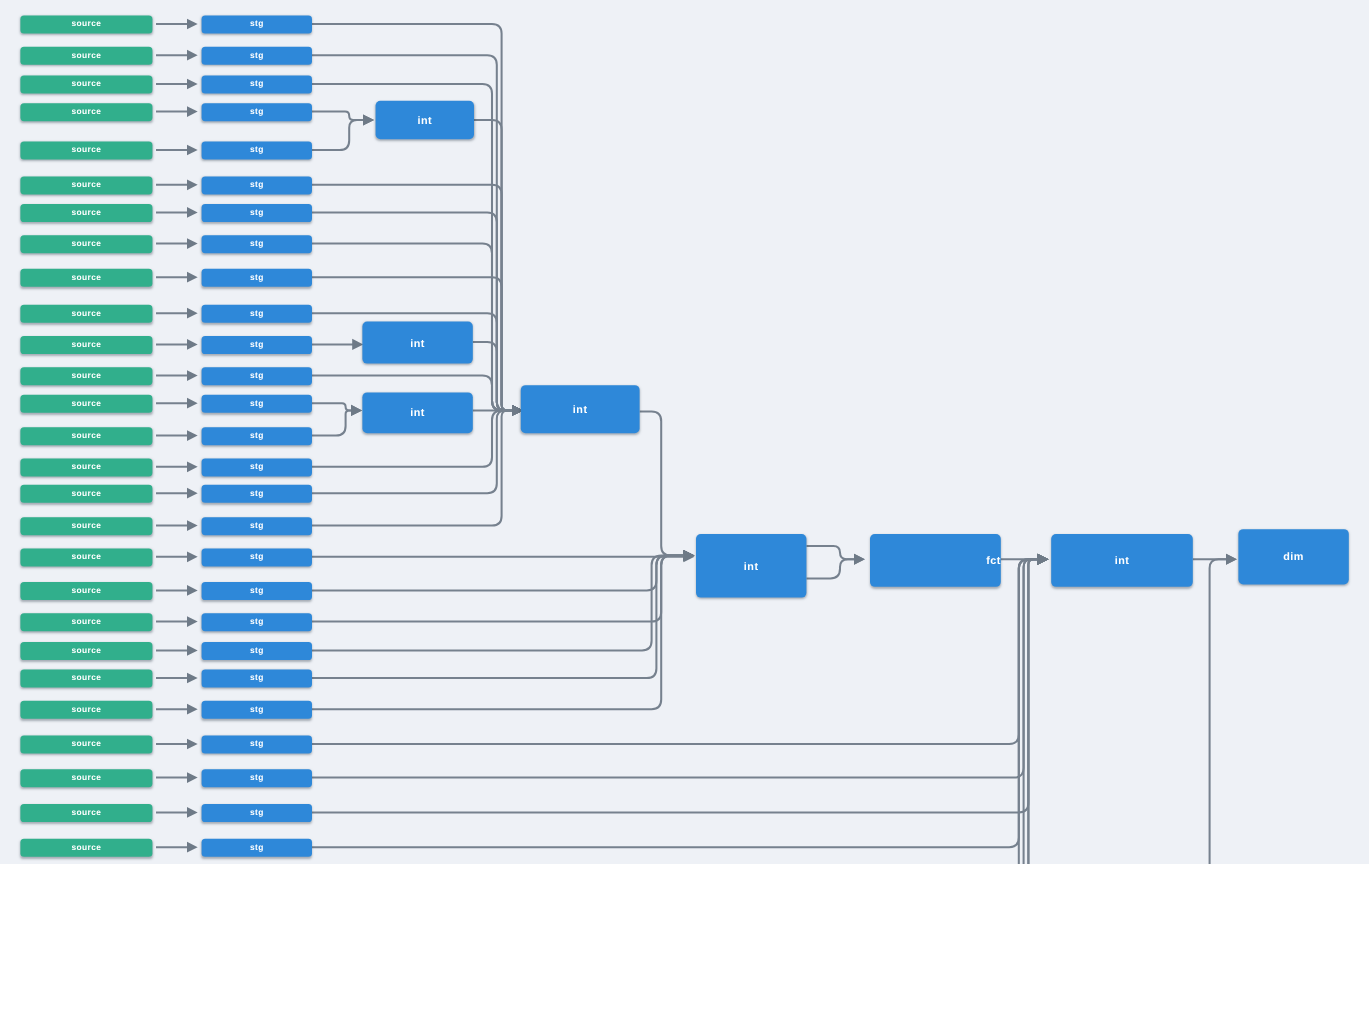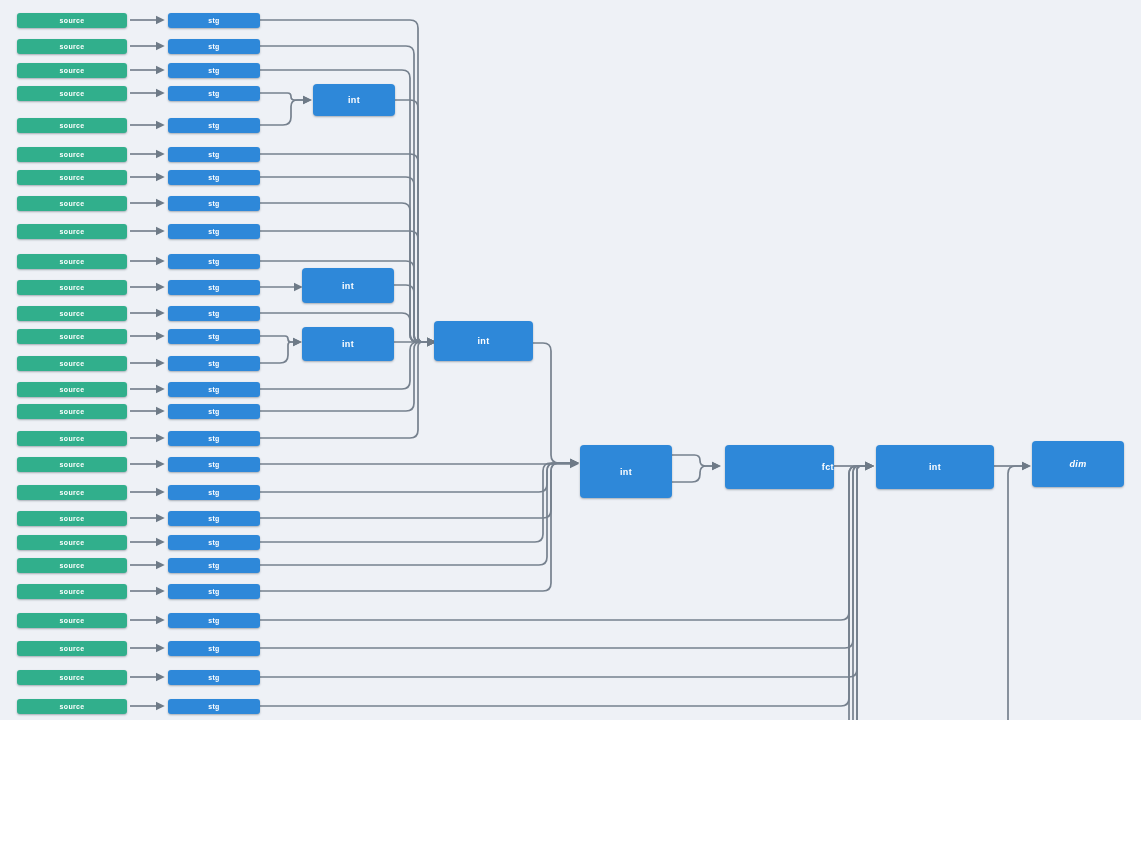--- a/index.html
+++ b/index.html
@@ -306,20 +306,20 @@
       </div>
       <div class="node big" style="left: 580px; top: 445px; width: 92px; height: 53px; background: rgb(46, 136, 217); color: rgb(255, 255, 255);">
         <span>int</span>
       </div>
       <div class="node big" style="left: 725px; top: 445px; width: 109px; height: 44px; background: rgb(46, 136, 217); color: rgb(255, 255, 255); justify-content: flex-end;">
         <span>fct</span>
       </div>
       <div class="node big" style="left: 876px; top: 445px; width: 118px; height: 44px; background: rgb(46, 136, 217); color: rgb(255, 255, 255);">
         <span>int</span>
       </div>
-      <div class="node big" style="left: 1032px; top: 441px; width: 92px; height: 46px; background: rgb(46, 136, 217); color: rgb(255, 255, 255); font-style: italic;">
+      <div class="node big" style="left: 1032px; top: 441px; width: 92px; height: 46px; background: rgb(46, 136, 217); color: rgb(255, 255, 255);">
         <span>dim</span>
       </div>
       <div class="node small" style="left: 319px; top: 809px; width: 92px; height: 15px; background: rgb(46, 136, 217); color: rgb(255, 255, 255);">
         <span>int</span>
       </div>
     </div>
 </div>
 
 </body></html>

